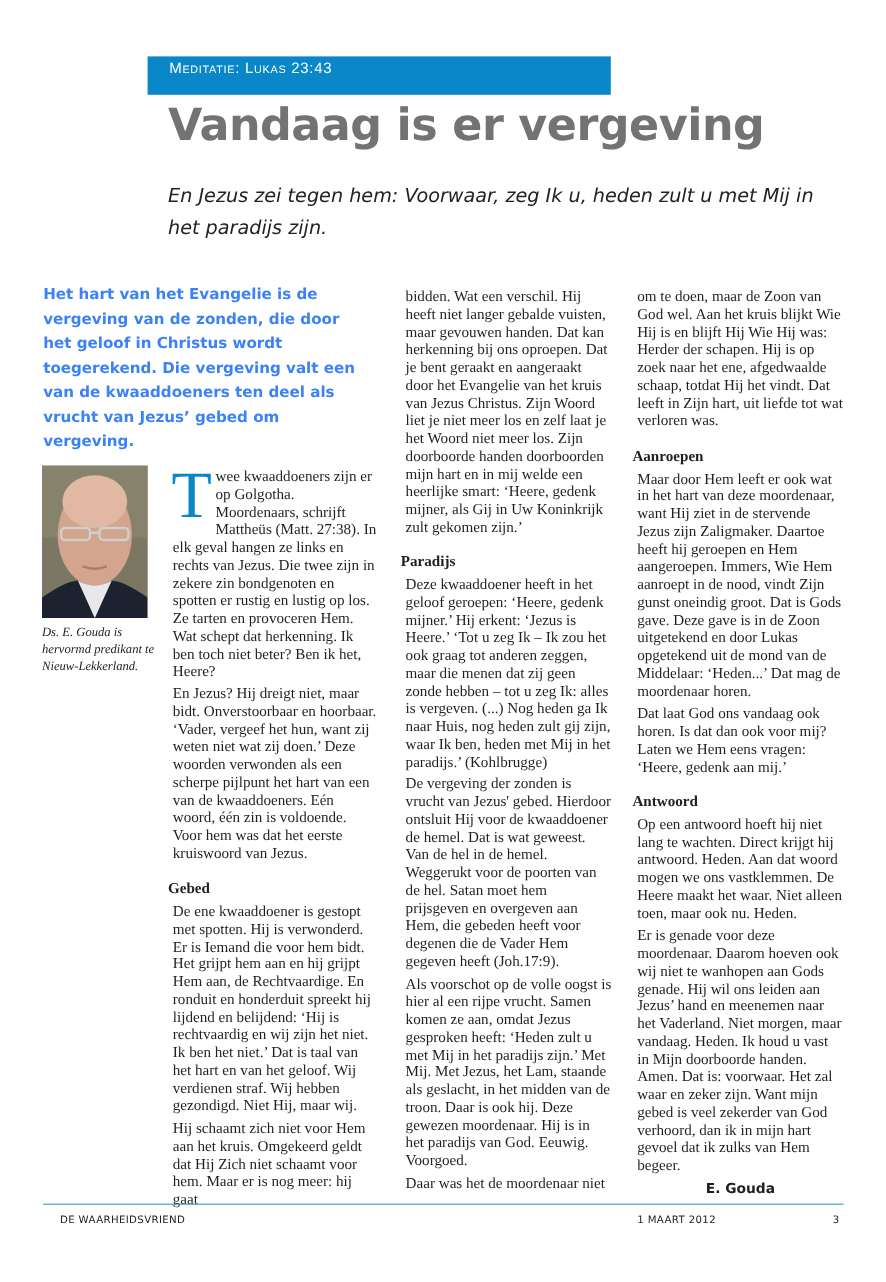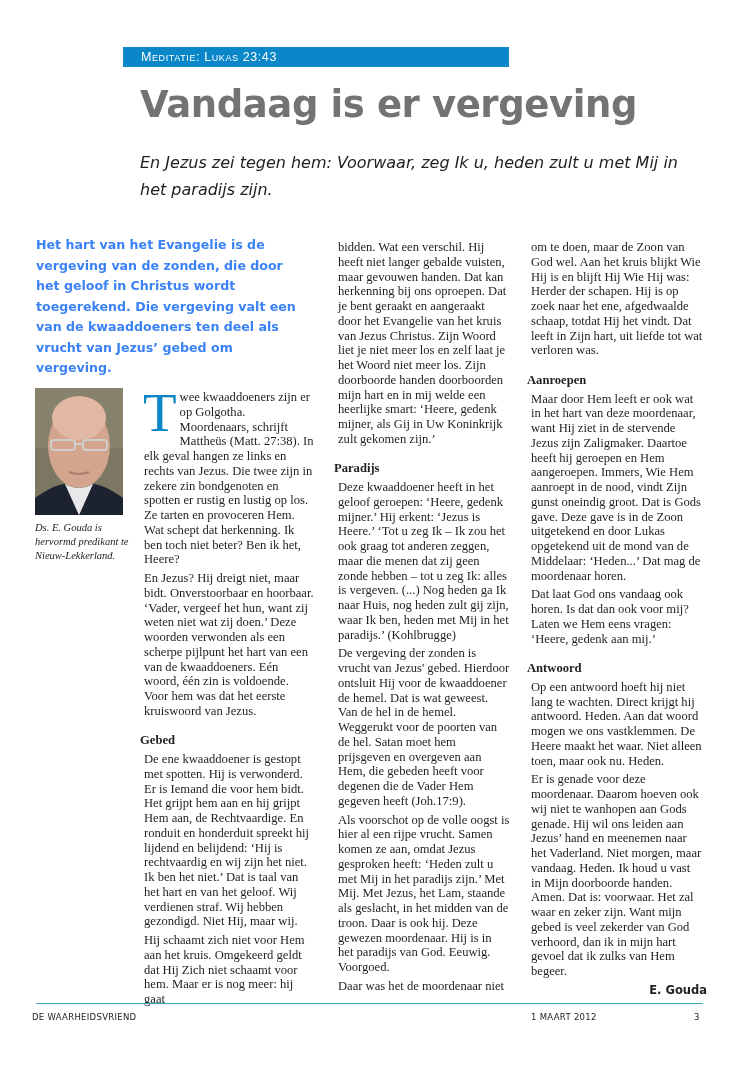--- a/index.html
+++ b/index.html
@@ -1,19 +1,19 @@
 <!DOCTYPE html>
 <html><head>
 <meta charset="utf-8">
 <style>
   html, body { margin:0; padding:0; background:#ffffff; }
   body { width:738px; height:1068px; position:relative; overflow:hidden; color:#1a1a1a; }
   .abs { position:absolute; }
   .banner {
-    left:123px; top:47px; width:386px; height:20px;
+    left:123px; top:47px; width:386px; height:32px;
     background:#0a87c9; color:#ffffff;
     font-family:"Liberation Sans", sans-serif; font-size:12.5px; letter-spacing:0.6px;
     line-height:20px; padding-left:18px; box-sizing:border-box; font-variant:small-caps;
   }
   .title {
     left:140px; top:83px; font-family:"DejaVu Sans", sans-serif; font-weight:bold;
     font-size:37px; letter-spacing:-0.4px; color:#737373; white-space:nowrap;
   }
   .verse {
     left:140px; top:149px; width:560px; font-family:"DejaVu Sans", sans-serif;
@@ -35,21 +35,21 @@
   }
   .col p { margin:4px; }
   .col h3 { margin:14.75px 0 0 0; font-size:12.6px; line-height:14.75px; font-weight:bold; }
   .col1 { left:140px; top:386px; width:178px; }
   .col2 { left:334px; top:236px; width:180px; }
   .col3 { left:527px; top:236px; width:180px; }
   .dropcap {
     float:left; font-family:"Liberation Serif", serif; color:#0a87c9; font-size:55px;
     line-height:44px; height:44px; margin:1px 3px 0 -1px;
   }
-  .sign { text-align:right; font-family:"DejaVu Sans", sans-serif; font-weight:bold; font-size:11.5px; margin-top:2px; }
+  .sign { text-align:center; font-family:"DejaVu Sans", sans-serif; font-weight:bold; font-size:11.5px; margin-top:2px; }
   .rule { left:36px; top:1003px; width:667px; height:1px; background:#3fa8c6; }
   .foot { top:1012px; font-family:"DejaVu Sans", sans-serif; font-size:8.5px; letter-spacing:0.3px; color:#222; }
 </style>
 </head>
 <body>
 
 <div class="abs banner">Meditatie: Lukas 23:43</div>
 <div class="abs title">Vandaag is er vergeving</div>
 <div class="abs verse">En Jezus zei tegen hem: Voorwaar, zeg Ik u, heden zult u met Mij in het paradijs zijn.</div>
 
@@ -94,15 +94,15 @@
   <h3>Aanroepen</h3>
   <p>Maar door Hem leeft er ook wat in het hart van deze moordenaar, want Hij ziet in de stervende Jezus zijn Zaligmaker. Daartoe heeft hij geroepen en Hem aangeroepen. Immers, Wie Hem aanroept in de nood, vindt Zijn gunst oneindig groot. Dat is Gods gave. Deze gave is in de Zoon uitgetekend en door Lukas opgetekend uit de mond van de Middelaar: ‘Heden...’ Dat mag de moordenaar horen.</p>
   <p>Dat laat God ons vandaag ook horen. Is dat dan ook voor mij? Laten we Hem eens vragen: ‘Heere, gedenk aan mij.’</p>
   <h3>Antwoord</h3>
   <p>Op een antwoord hoeft hij niet lang te wachten. Direct krijgt hij antwoord. Heden. Aan dat woord mogen we ons vastklemmen. De Heere maakt het waar. Niet alleen toen, maar ook nu. Heden.</p>
   <p>Er is genade voor deze moordenaar. Daarom hoeven ook wij niet te wanhopen aan Gods genade. Hij wil ons leiden aan Jezus’ hand en meenemen naar het Vaderland. Niet morgen, maar vandaag. Heden. Ik houd u vast in Mijn doorboorde handen. Amen. Dat is: voorwaar. Het zal waar en zeker zijn. Want mijn gebed is veel zekerder van God verhoord, dan ik in mijn hart gevoel dat ik zulks van Hem begeer.</p>
   <div class="sign">E. Gouda</div>
 </div>
 
 <div class="abs rule"></div>
-<div class="abs foot" style="left:32px;">DE WAARHEIDSVRIEND</div>
+<div class="abs foot" style="left:50px;">DE WAARHEIDSVRIEND</div>
 <div class="abs foot" style="left:531px;">1 MAART 2012</div>
 <div class="abs foot" style="left:694px;">3</div>
 
 </body></html>

